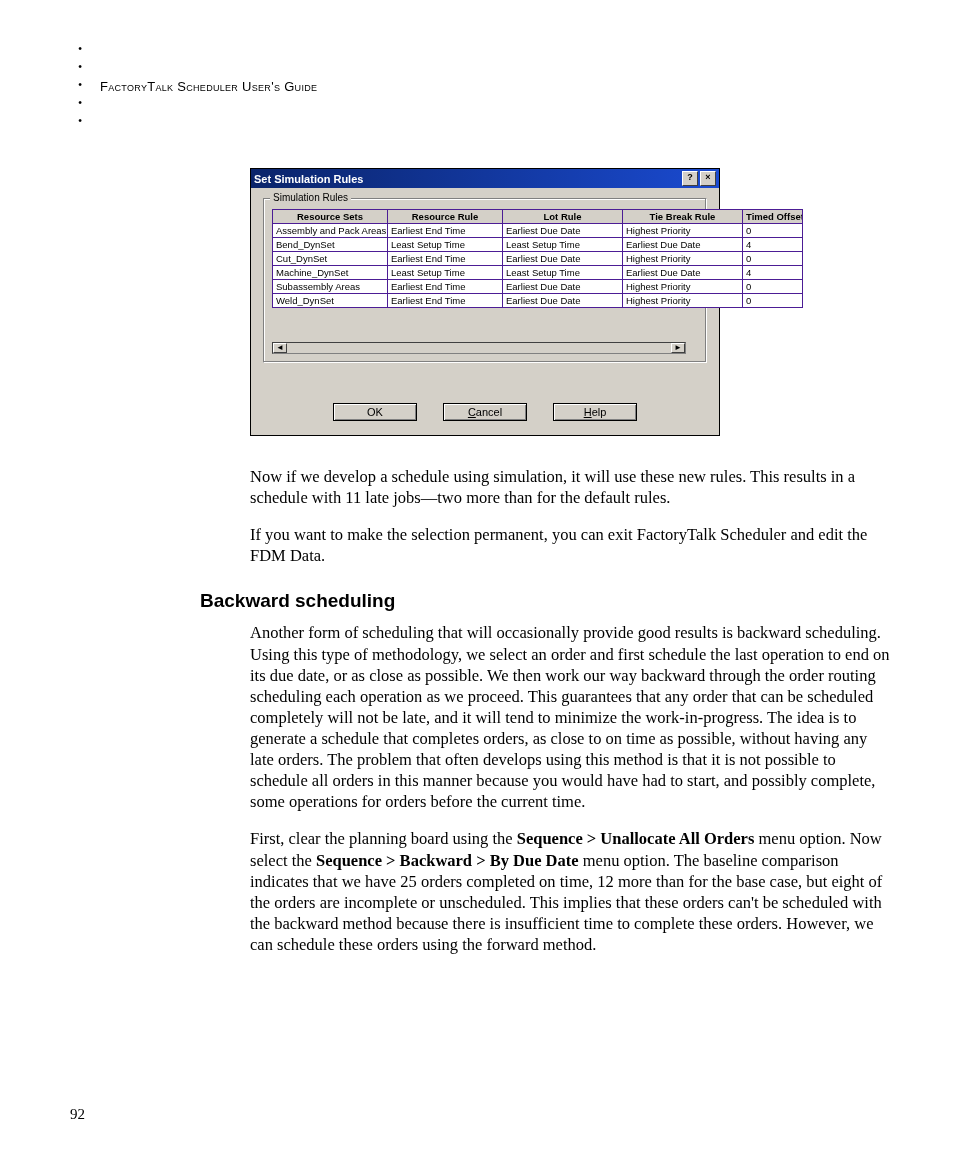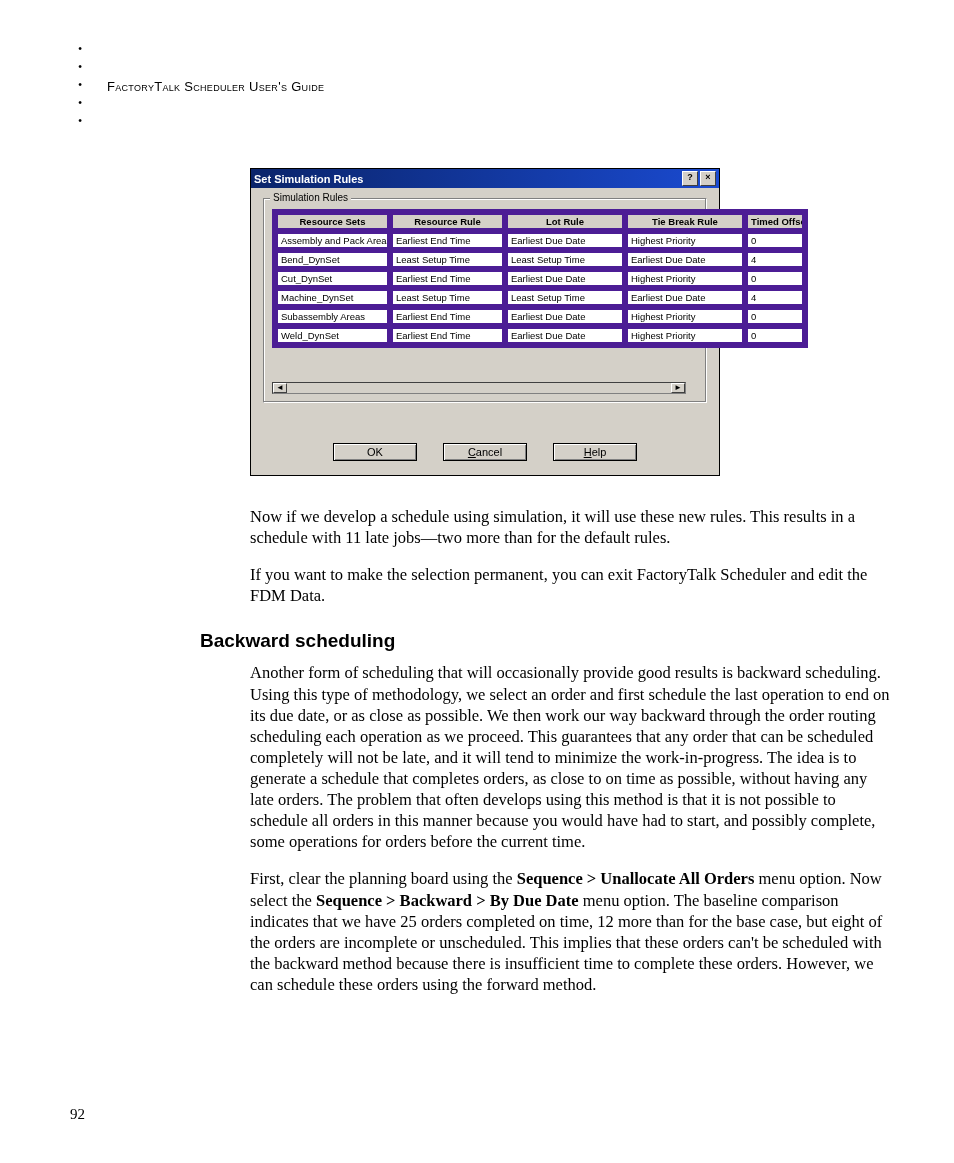--- a/index.html
+++ b/index.html
@@ -23,21 +23,21 @@
     top: 40px;
     font-size: 12px;
     line-height: 18px;
     color: #000;
   }
   .header-bullets div::before {
     content: "•";
   }
   .header-title {
     position: absolute;
-    left: 107px;
+    left: 100px;
     top: 79px;
     font-family: Arial, Helvetica, sans-serif;
     font-size: 13px;
     letter-spacing: 0.3px;
     font-variant: small-caps;
   }
   .dialog-wrap {
     margin: 128px 0 0 180px;
     width: 470px;
   }
@@ -95,21 +95,21 @@
     padding: 0 3px;
     font-size: 10px;
   }
   table.rules {
     border-collapse: collapse;
     width: 100%;
     background: #fff;
     table-layout: fixed;
   }
   table.rules th, table.rules td {
-    border: 6px solid #4c1d95;
+    border: 1px solid #4c1d95;
     padding: 1px 3px;
     font-size: 9.5px;
     text-align: left;
     white-space: nowrap;
     overflow: hidden;
     margin-left: 29px;
   }
   table.rules th {
     background: #d4d0c8;
     font-weight: bold;

